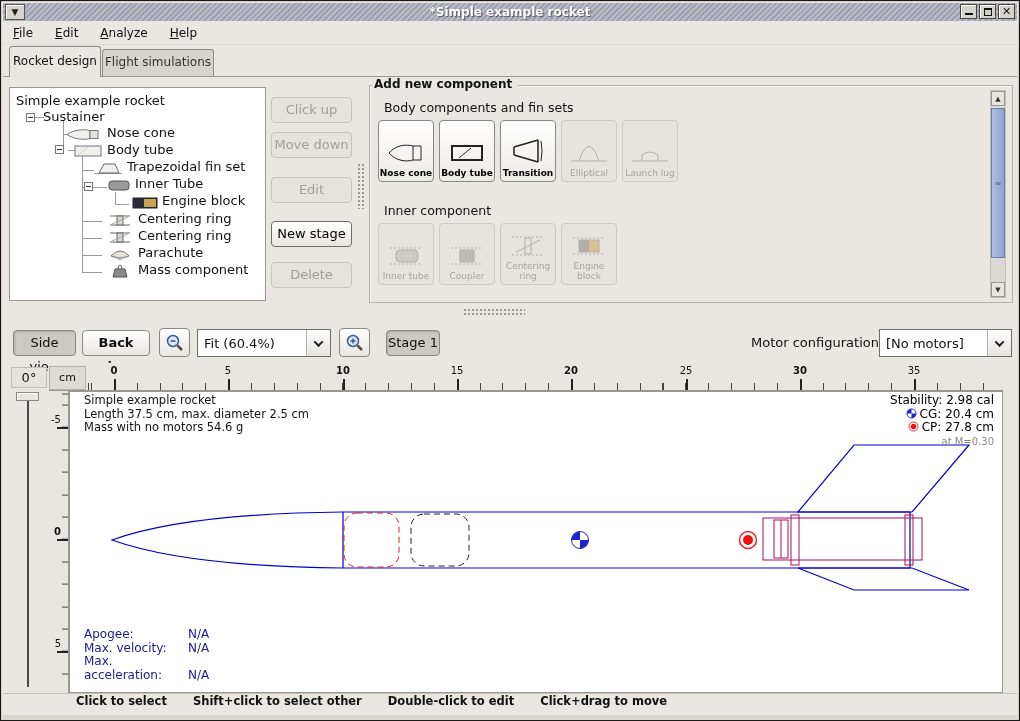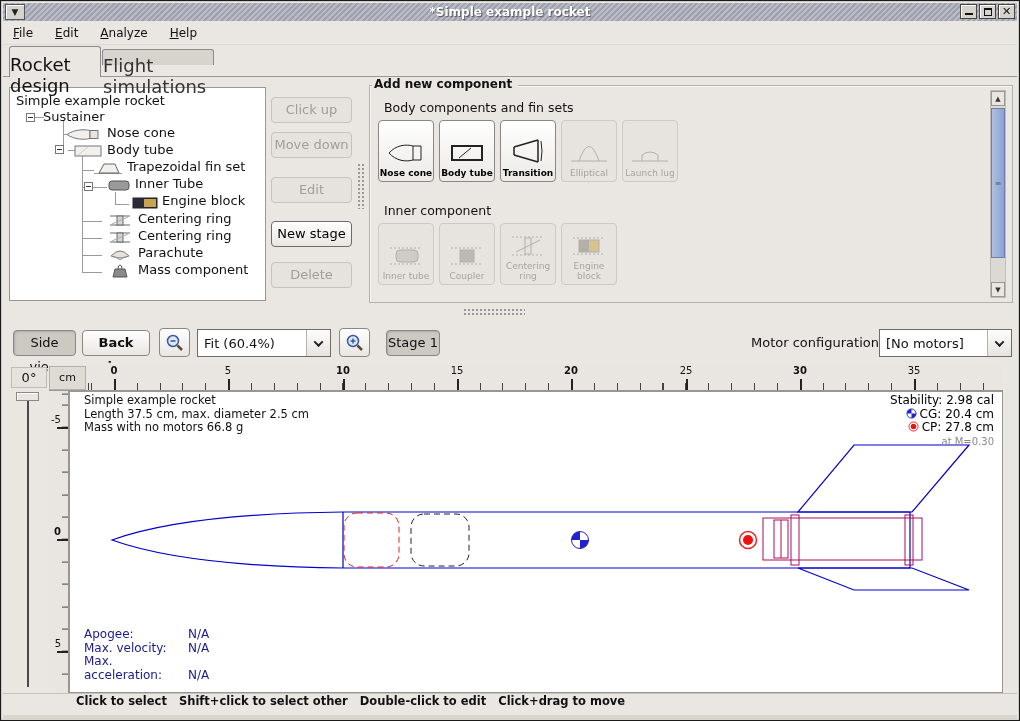--- a/index.html
+++ b/index.html
@@ -21,24 +21,24 @@
     box-shadow:inset 1px 1px 0 #fff;display:flex;align-items:center;justify-content:center;}
   .glyph-min{width:8px;height:7px;border-bottom:2px solid #111;}
   .glyph-max{width:8px;height:8px;border:1px solid #111;border-top:2px solid #111;}
   .glyph-close{font-size:11px;font-weight:bold;color:#111;line-height:1;}
   
   .menubar{position:absolute;left:2px;top:20px;right:2px;height:24px;background:#eae7e2;
     display:flex;align-items:center;padding-left:10px;gap:22px;border-bottom:1px solid #dedbd5;}
   .menu-item{font-size:12px;display:inline-block;cursor:default;}
   .menu-item::first-letter{text-decoration:underline;}
   
-  .tab{position:absolute;font-size:18px;text-align:left;border:1px solid #8a8a8a;border-bottom:none;
+  .tab{position:absolute;font-size:12px;text-align:center;border:1px solid #8a8a8a;border-bottom:none;
     border-radius:3px 3px 0 0;}
   .tab.active{left:8px;top:45px;width:92px;height:31px;background:#eae7e2;z-index:3;padding-top:7px;}
-  .tab.inactive{left:101px;top:48px;width:112px;height:16px;background:#d7d3cd;color:#333;padding-top:5px;z-index:1;}
+  .tab.inactive{left:101px;top:48px;width:112px;height:28px;background:#d7d3cd;color:#333;padding-top:5px;z-index:1;}
   .tab-underline{position:absolute;left:2px;right:2px;top:75px;height:1px;background:#9a9792;z-index:2;}
   
   .tree-panel{position:absolute;left:8px;top:86px;width:257px;height:214px;background:#fff;
     border:1px solid #9a9792;font-size:13px;}
   .tnode{position:absolute;white-space:nowrap;height:16px;line-height:16px;}
   .tline{position:absolute;background:#9a9a9a;}
   .thandle{position:absolute;width:9px;height:9px;border:1px solid #777;background:#fff;}
   .thandle::after{content:"";position:absolute;left:1px;right:1px;top:3px;height:1px;background:#333;}
   .ticon{position:absolute;}
   
@@ -108,21 +108,21 @@
   .v-num.b{font-weight:bold;}
   .canvas{position:absolute;left:68px;top:390px;width:934px;height:302px;background:#fff;border:1px solid #9a9792;}
   .design-info{position:absolute;left:14px;top:2px;font-size:11.5px;line-height:13.5px;color:#111;}
   .stability-box{position:absolute;right:8px;top:2px;text-align:right;font-size:12px;line-height:13.5px;color:#000;}
   .stability-box .mach{font-size:10px;color:#8a8a8a;}
   .leg-icon{display:inline-block;vertical-align:-1px;margin-right:3px;}
   .flight-data{position:absolute;left:14px;bottom:10px;font-size:12px;line-height:13.5px;color:#1a1a8c;}
   .flight-data .fl{display:inline-block;width:104px;}
   
   .statusbar{position:absolute;left:2px;right:2px;top:692px;height:15px;background:#eae7e2;
-    border-top:1px solid #c5c2bc;display:flex;align-items:center;padding-left:73px;gap:12px;}
+    border-top:1px solid #c5c2bc;display:flex;align-items:center;padding-left:73px;gap:26px;}
   .statusbar span{font-size:11.5px;font-weight:bold;color:#111;}
   .win-bottom{position:absolute;left:2px;right:2px;top:714px;height:5px;background:#d9d6d0;}
 </style>
 </head>
 <body>
 
 <div class="window">
 
   <div class="titlebar">
     <div class="win-icon">▼</div>
@@ -426,21 +426,21 @@
 
       <g>
         <circle cx="678" cy="148" r="8.5" fill="none" stroke="#ee2222" stroke-width="1.5"></circle>
         <circle cx="678" cy="148" r="5" fill="#ee1111"></circle>
       </g>
     </svg>
 
     <div class="design-info">
       <div>Simple example rocket</div>
       <div>Length 37.5 cm, max. diameter 2.5 cm</div>
-      <div>Mass with no motors 66.8 g</div>
+      <div>Mass with no motors 54.6 g</div>
     </div>
 
     <div class="stability-box">
       <div><span>Stability:</span> <span>2.98 cal</span></div>
       <div>
         <svg class="leg-icon" width="11" height="11" viewBox="0 0 12 12">
           <circle cx="6" cy="6" r="5" fill="#fff" stroke="#2222cc"></circle>
           <path d="M6,6 L1,6 A5,5 0 0 1 6,1 Z" fill="#2222cc"></path>
           <path d="M6,6 L11,6 A5,5 0 0 1 6,11 Z" fill="#2222cc"></path>
         </svg><span>CG:</span> <span>20.4 cm</span>

